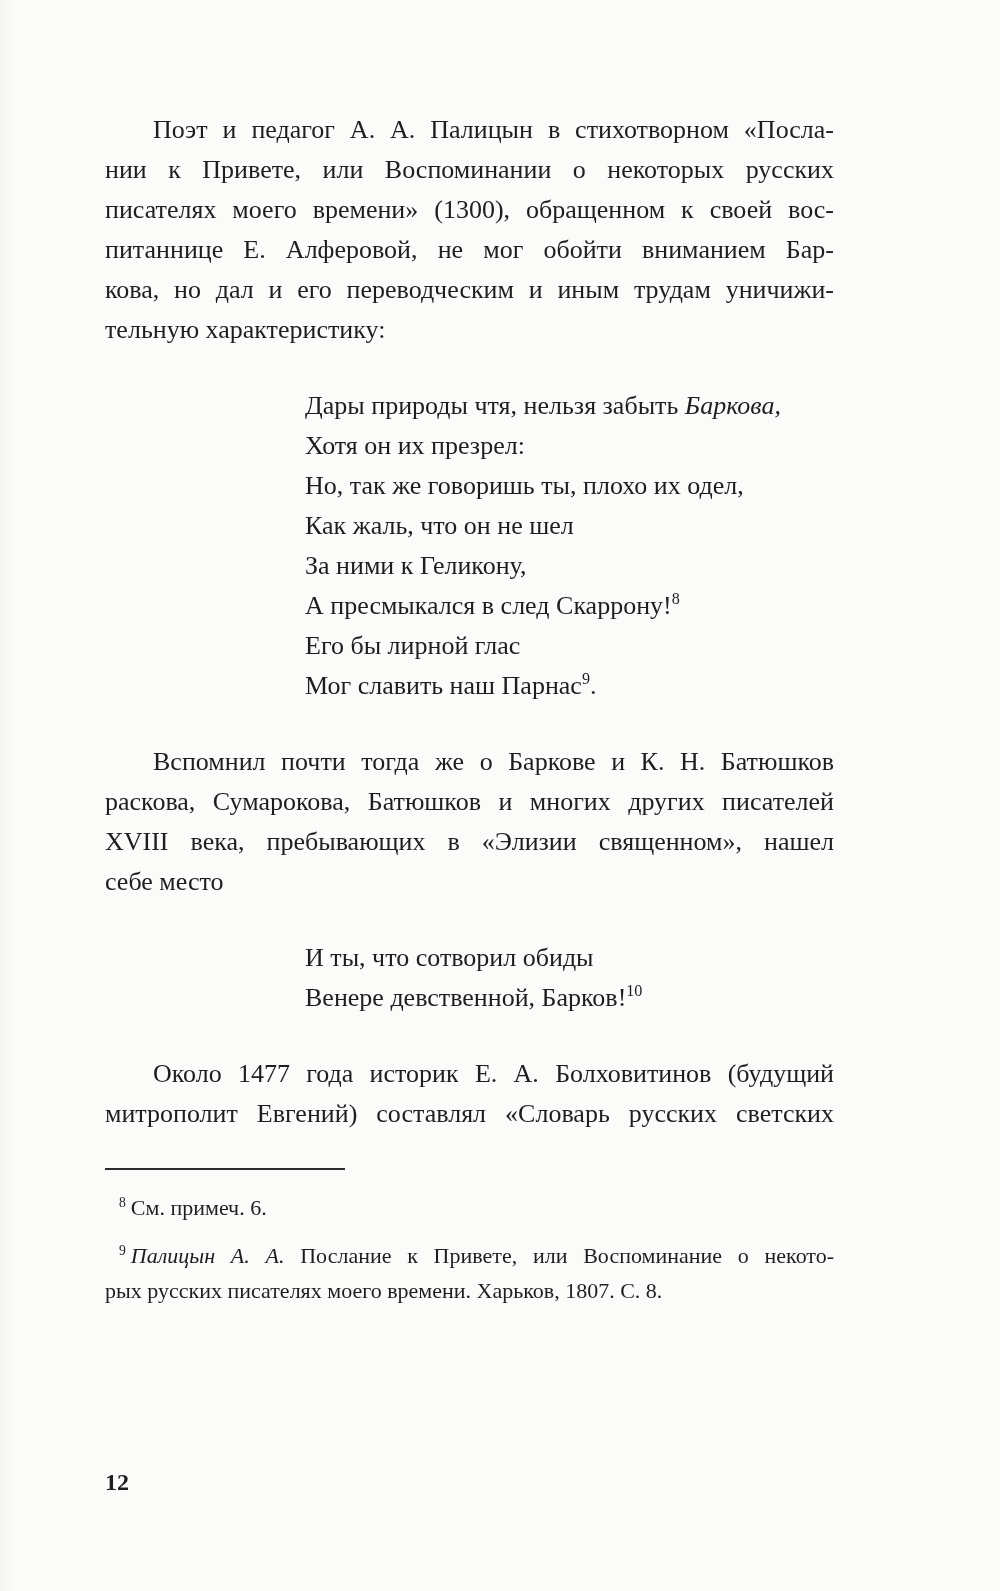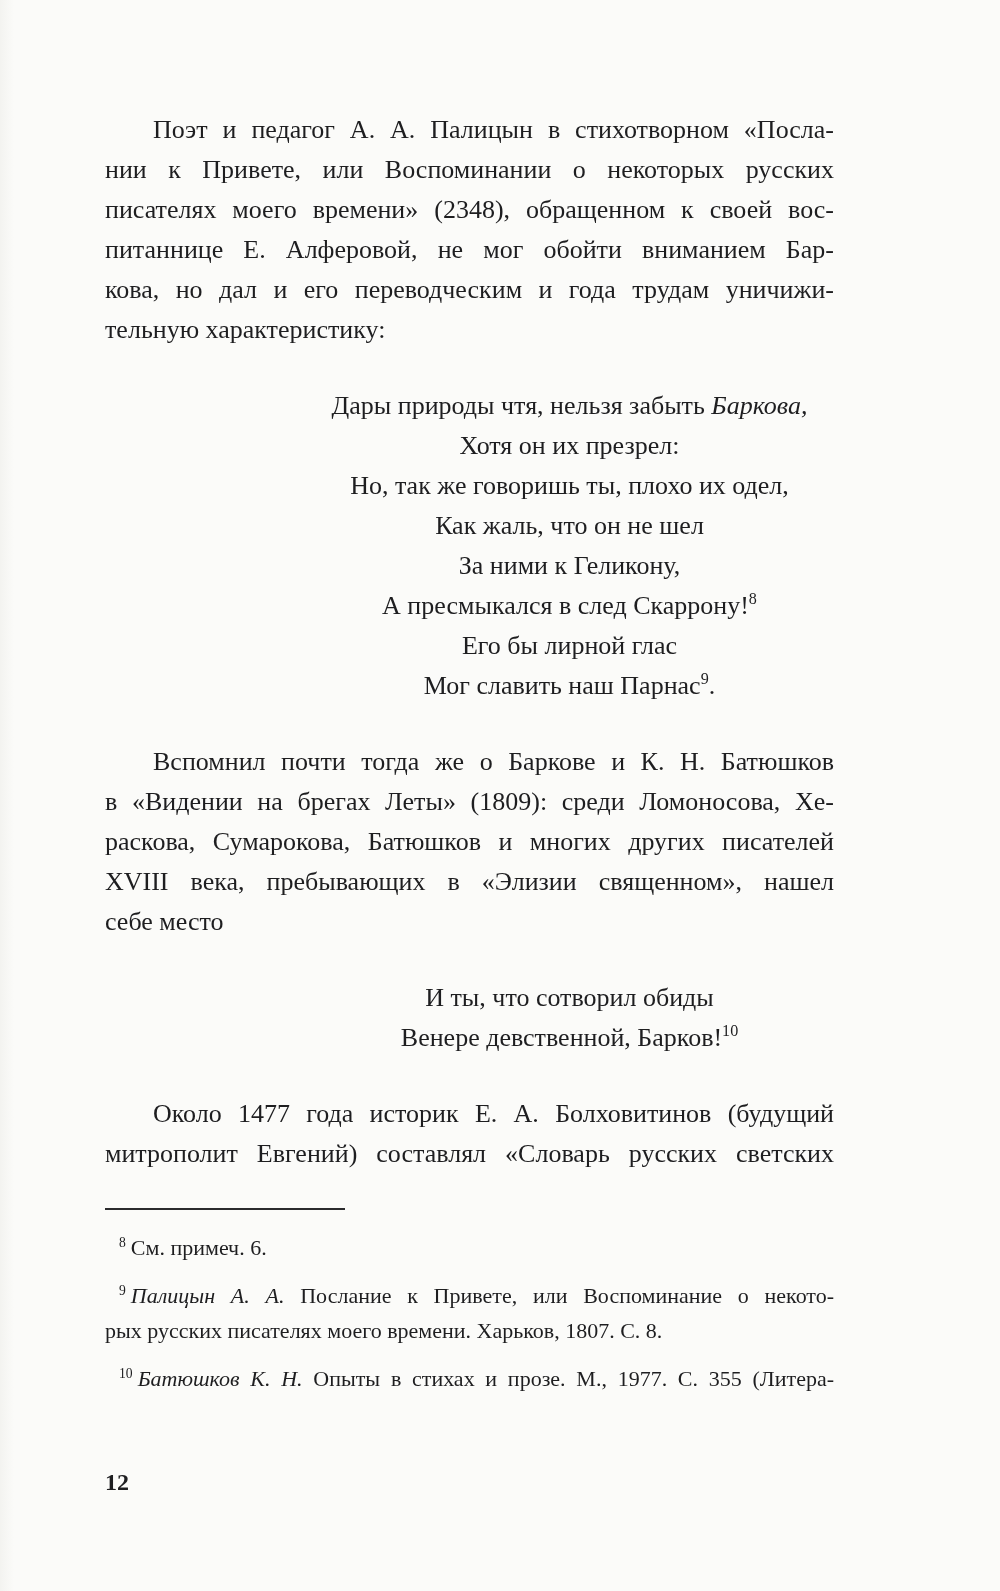--- a/index.html
+++ b/index.html
@@ -18,21 +18,21 @@
     padding: 110px 72px 21px 105px;
     background: linear-gradient(90deg, #f3f3f0 0px, #fbfbf9 14px, #fbfbf9 986px, #f6f6f3 1000px);
   }
   .bodytext { font-size: 26px; line-height: 40px; }
   .bodytext .line { min-height: 40px; }
   .just { text-align: justify; text-align-last: justify; }
   .first { text-indent: 48px; }
   .it { font-style: italic; }
   sup { font-size: 0.62em; line-height: 0; vertical-align: super; }
   .poem { margin: 36px 0 36px 200px; }
-  .poem .line { text-align: center; }
+  .poem .line { text-align: left; }
   .fnrule {
     width: 240px;
     border: none;
     border-top: 2px solid #2b2b2d;
     margin: 34px 0 20px 0;
   }
   .footnotes { font-size: 22px; line-height: 35px; }
   .footnotes .line { min-height: 35px; }
   .fn { margin-bottom: 13px; font-family: Liberation Serif, serif; }
   .fline1 { text-indent: 14px; }
@@ -48,40 +48,39 @@
 </head>
 <body>
 
 <div class="page">
 
   <div class="bodytext">
 
     <div class="para">
       <div class="line just first">Поэт и педагог А. А. Палицын в стихотворном «Посла-</div>
       <div class="line just">нии к Привете, или Воспоминании о некоторых русских</div>
-      <div class="line just">писателях моего времени» (2348), обращенном к своей вос-</div>
+      <div class="line just">писателях моего времени» (1300), обращенном к своей вос-</div>
       <div class="line just">питаннице Е. Алферовой, не мог обойти вниманием Бар-</div>
-      <div class="line just">кова, но дал и его переводческим и года трудам уничижи-</div>
+      <div class="line just">кова, но дал и его переводческим и иным трудам уничижи-</div>
       <div class="line">тельную характеристику:</div>
     </div>
 
     <div class="poem">
       <div class="line"><span>Дары природы чтя, нельзя забыть </span><span class="it">Баркова,</span></div>
       <div class="line">Хотя он их презрел:</div>
       <div class="line">Но, так же говоришь ты, плохо их одел,</div>
       <div class="line">Как жаль, что он не шел</div>
       <div class="line">За ними к Геликону,</div>
       <div class="line"><span>А пресмыкался в след Скаррону!</span><sup>8</sup></div>
       <div class="line">Его бы лирной глас</div>
       <div class="line"><span>Мог славить наш Парнас</span><sup>9</sup><span>.</span></div>
     </div>
 
     <div class="para">
       <div class="line just first">Вспомнил почти тогда же о Баркове и К. Н. Батюшков</div>
-      <div class="line just">в «Видении на брегах Леты» (1809): среди Ломоносова, Хе-</div>
       <div class="line just">раскова, Сумарокова, Батюшков и многих других писателей</div>
       <div class="line just">XVIII века, пребывающих в «Элизии священном», нашел</div>
       <div class="line">себе место</div>
     </div>
 
     <div class="poem">
       <div class="line">И ты, что сотворил обиды</div>
       <div class="line"><span>Венере девственной, Барков!</span><sup>10</sup></div>
     </div>
 
@@ -99,20 +98,19 @@
     <div class="fn">
       <div class="line fline1"><sup>8</sup><span>См. примеч. 6.</span></div>
     </div>
 
     <div class="fn">
       <div class="line fline1 just"><sup>9</sup><span class="it">Палицын А. А.</span><span> Послание к Привете, или Воспоминание о некото-</span></div>
       <div class="line">рых русских писателях моего времени. Харьков, 1807. С. 8.</div>
     </div>
 
     <div class="fn">
-      <div class="line fline1 just"><sup>10</sup><span class="it">Батюшков К. Н.</span><span> Опыты в стихах и прозе. М., 1977. С. 355 (Литера-</span></div>
     </div>
 
   </div>
 
   <div class="pagenum">12</div>
 
 </div>
 
 </body></html>

